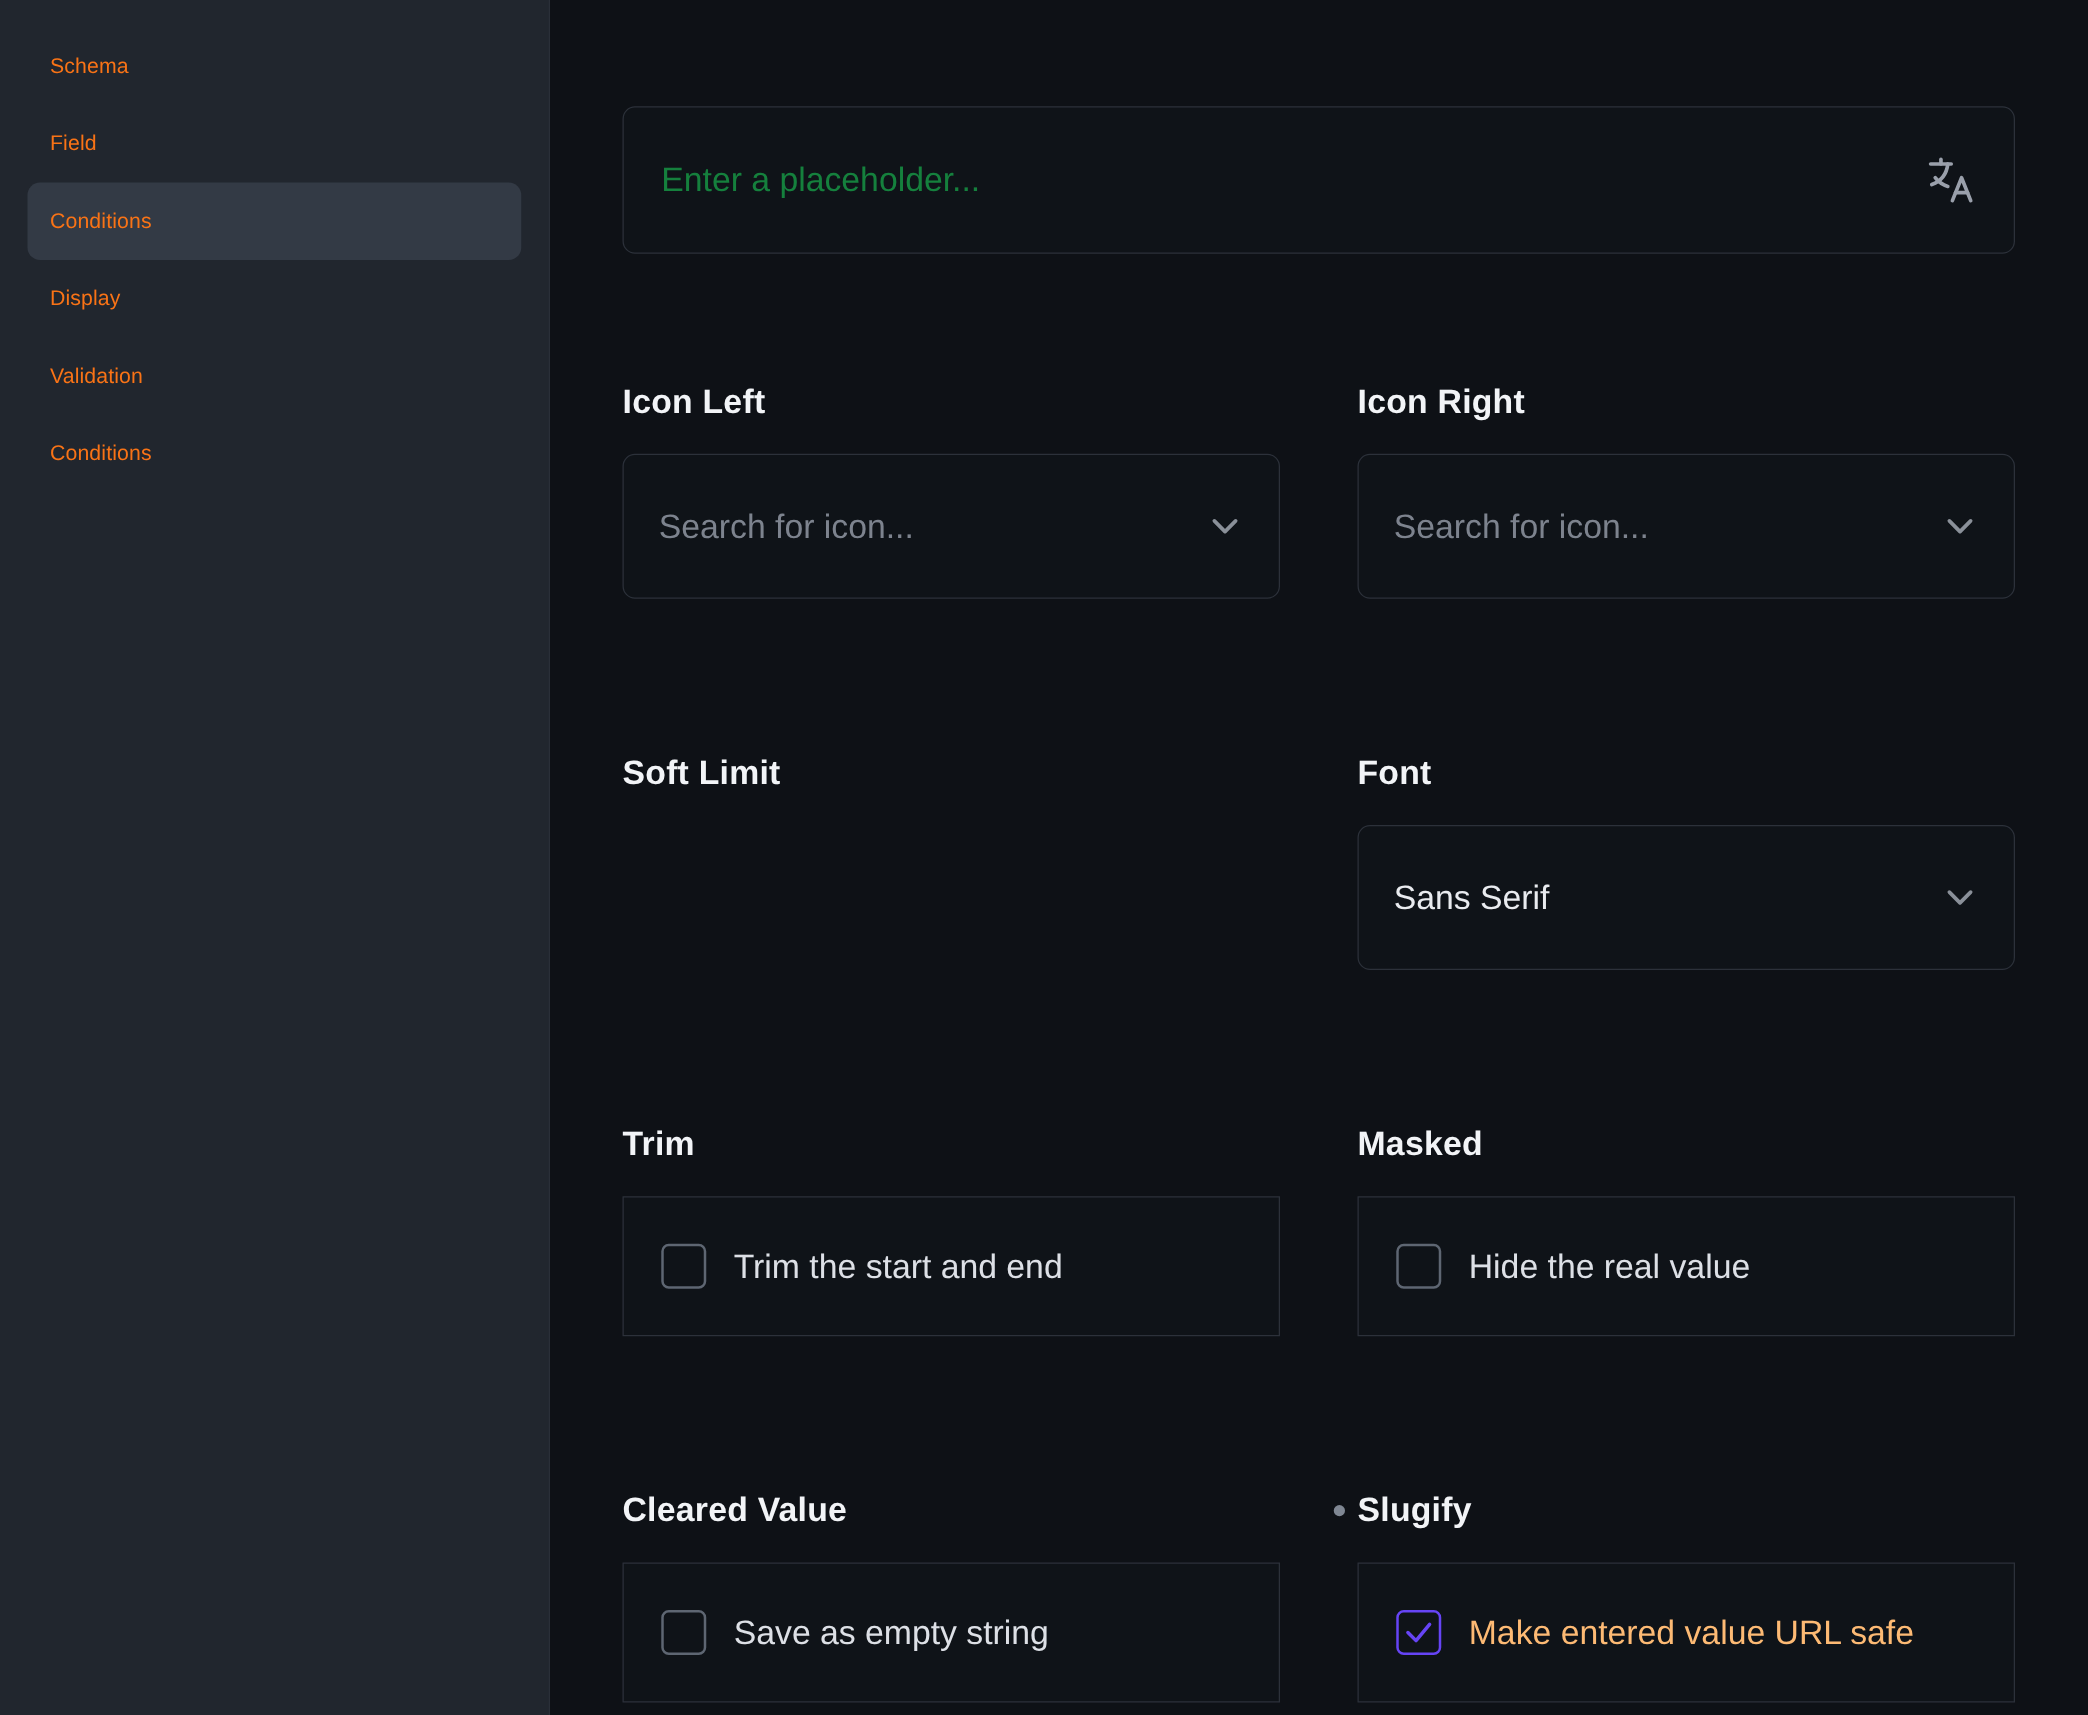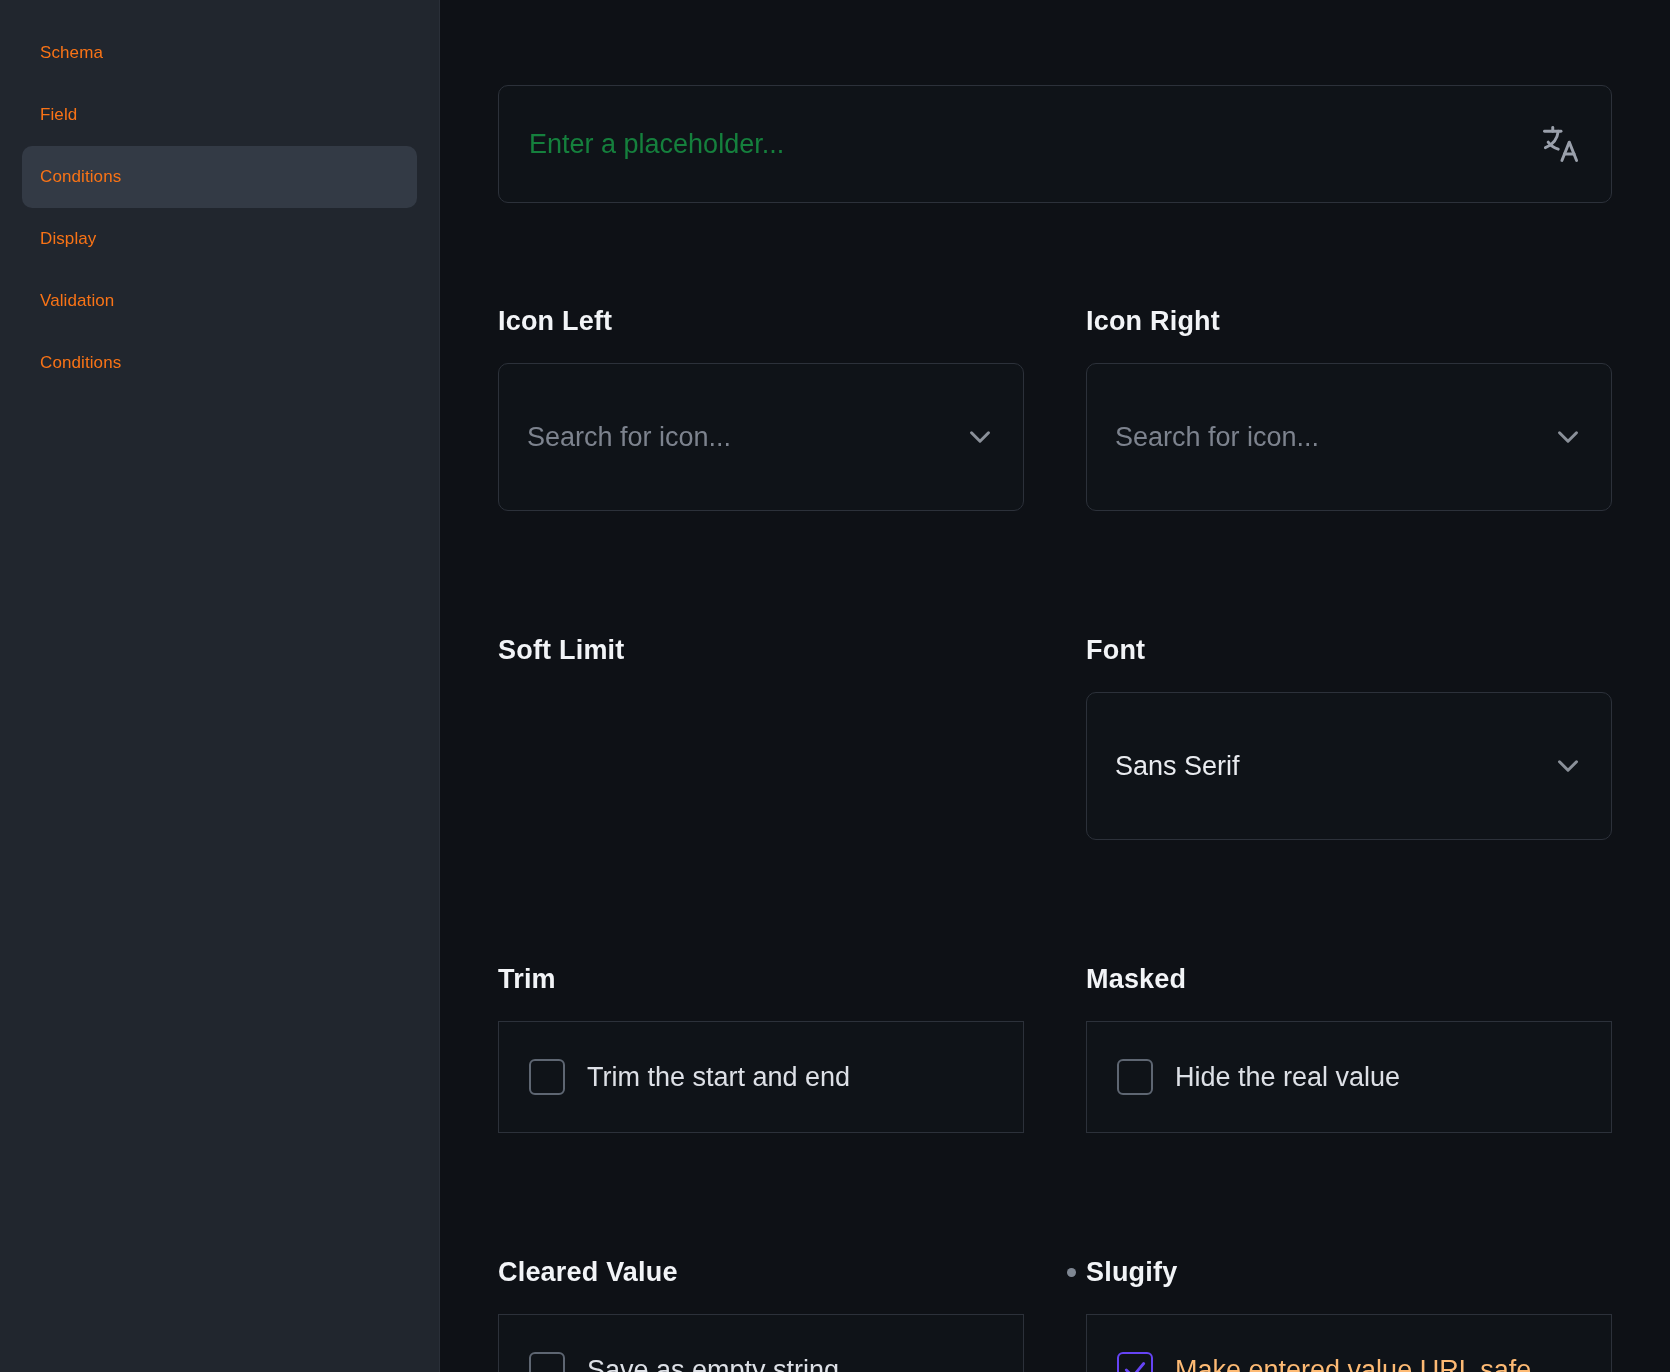--- a/index.html
+++ b/index.html
@@ -158,21 +158,21 @@
     background: #7F8793;
     margin-right: 10px;
     margin-left: -19px;
     flex: 0 0 auto;
   }
 
   .input-box {
     background: #0F1318;
     border: 1px solid #2C313A;
     border-radius: 10px;
-    height: 148px;
+    height: 116px;
     display: flex;
     align-items: center;
     padding: 0 28px;
     position: relative;
     cursor: text;
   }
   .input-box .ph { font-size: 27px; color: #7D838E; }
   .input-box .val { font-size: 27px; color: #E9EBEF; }
 
   .chevron {

